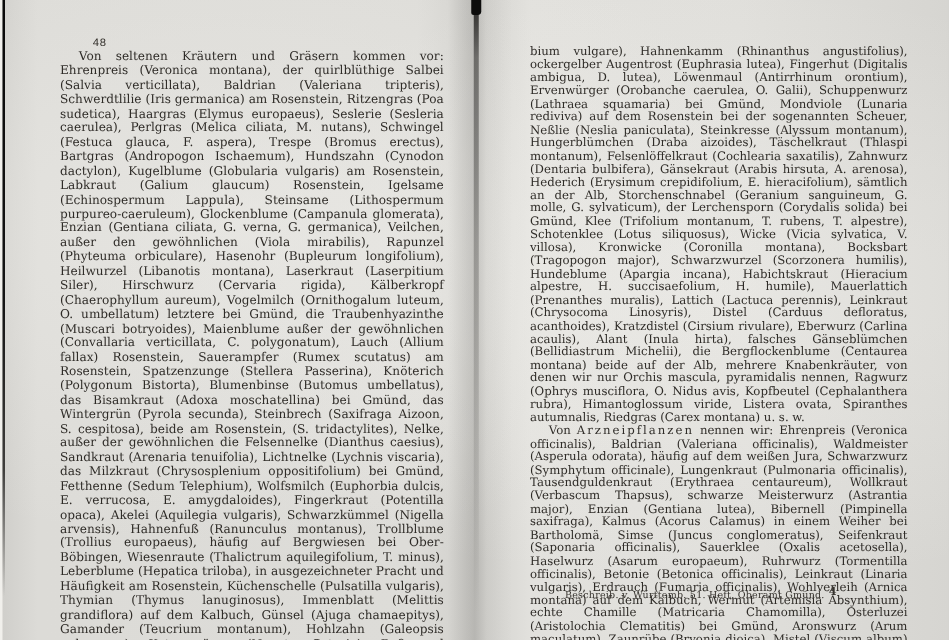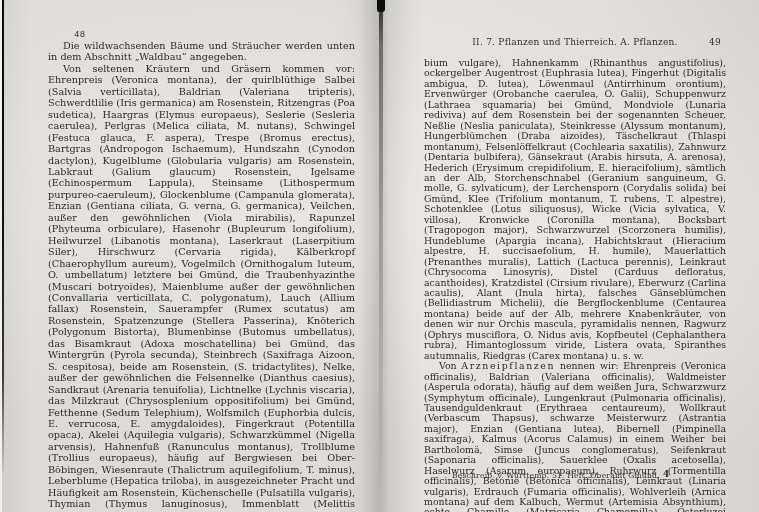--- a/index.html
+++ b/index.html
@@ -56,30 +56,25 @@
   <div class="edge-left"></div>
   <div class="gutter-soft"></div>
   <div class="gutter"></div>
   <div class="gutter-mark"></div>
 
   <section class="page page-left">
     <header class="pghead">
       <span class="pgnum-left">48</span>
     </header>
     <div class="body">
-      <p class="indent">Die wildwachsenden Bäume und Sträucher werden unten in dem Abschnitt „Waldbau“ angegeben.</p>
       <p class="indent"><span>Von seltenen Kräutern und Gräsern kommen vor: </span><span>Ehrenpreis (Veronica montana), der quirlblüthige Salbei (Salvia verticillata), Baldrian (Valeriana tripteris), Schwerdtlilie (Iris germanica) am Rosenstein, Ritzengras (Poa sudetica), Haargras (Elymus europaeus), Seslerie (Sesleria caerulea), Perlgras (Melica ciliata, M. nutans), Schwingel (Festuca glauca, F. aspera), Trespe (Bromus erectus), Bartgras (Andropogon Ischaemum), Hundszahn (Cynodon dactylon), Kugelblume (Globularia vulgaris) am Rosenstein, Labkraut (Galium glaucum) Rosenstein, Igelsame (Echinospermum Lappula), Steinsame (Lithospermum purpureo-caeruleum), Glockenblume (Campanula glomerata), Enzian (Gentiana ciliata, G. verna, G. germanica), Veilchen, außer den gewöhnlichen (Viola mirabilis), Rapunzel (Phyteuma orbiculare), Hasenohr (Bupleurum longifolium), Heilwurzel (Libanotis montana), Laserkraut (Laserpitium Siler), Hirschwurz (Cervaria rigida), Kälberkropf (Chaerophyllum aureum), Vogelmilch (Ornithogalum luteum, O. umbellatum) letztere bei Gmünd, die Traubenhyazinthe (Muscari botryoides), Maienblume außer der gewöhnlichen (Convallaria verticillata, C. polygonatum), Lauch (Allium fallax) Rosenstein, Sauerampfer (Rumex scutatus) am Rosenstein, Spatzenzunge (Stellera Passerina), Knöterich (Polygonum Bistorta), Blumenbinse (Butomus umbellatus), das Bisamkraut (Adoxa moschatellina) bei Gmünd, das Wintergrün (Pyrola secunda), Steinbrech (Saxifraga Aizoon, S. cespitosa), beide am Rosenstein, (S. tridactylites), Nelke, außer der gewöhnlichen die Felsennelke (Dianthus caesius), Sandkraut (Arenaria tenuifolia), Lichtnelke (Lychnis viscaria), das Milzkraut (Chrysosplenium oppositifolium) bei Gmünd, Fetthenne (Sedum Telephium), Wolfsmilch (Euphorbia dulcis, E. verrucosa, E. amygdaloides), Fingerkraut (Potentilla opaca), Akelei (Aquilegia vulgaris), Schwarzkümmel (Nigella arvensis), Hahnenfuß (Ranunculus montanus), Trollblume (Trollius europaeus), häufig auf Bergwiesen bei Ober-Böbingen, Wiesenraute (Thalictrum aquilegifolium, T. minus), Leberblume (Hepatica triloba), in ausgezeichneter Pracht und Häufigkeit am Rosenstein, Küchenschelle (Pulsatilla vulgaris), Thymian (Thymus lanuginosus), Immenblatt (Melittis grandiflora) auf dem Kalbuch, Günsel (Ajuga chamaepitys), Gamander (Teucrium montanum), Hohlzahn (Galeopsis pubescens), Katzenmünze (Nepeta Cataria), Roßnessel (Stachys alpina, St. arvensis, St. annua), Löwenschweif (Leonurus Cardiaca), Andorn (Marru-</span></p>
     </div>
   </section>
 
   <section class="page page-right">
-    <header class="pghead">
-      <span class="runtitle">II. 7. Pflanzen und Thierreich. A. Pflanzen.</span>
-      <span class="pgnum-right">49</span>
-    </header>
     <div class="body">
       <p class="noindent">bium vulgare), Hahnenkamm (Rhinanthus angustifolius), ockergelber Augentrost (Euphrasia lutea), Fingerhut (Digitalis ambigua, D. lutea), Löwenmaul (Antirrhinum orontium), Ervenwürger (Orobanche caerulea, O. Galii), Schuppenwurz (Lathraea squamaria) bei Gmünd, Mondviole (Lunaria rediviva) auf dem Rosenstein bei der sogenannten Scheuer, Neßlie (Neslia paniculata), Steinkresse (Alyssum montanum), Hungerblümchen (Draba aizoides), Täschelkraut (Thlaspi montanum), Felsenlöffelkraut (Cochlearia saxatilis), Zahnwurz (Dentaria bulbifera), Gänsekraut (Arabis hirsuta, A. arenosa), Hederich (Erysimum crepidifolium, E. hieracifolium), sämtlich an der Alb, Storchenschnabel (Geranium sanguineum, G. molle, G. sylvaticum), der Lerchensporn (Corydalis solida) bei Gmünd, Klee (Trifolium montanum, T. rubens, T. alpestre), Schotenklee (Lotus siliquosus), Wicke (Vicia sylvatica, V. villosa), Kronwicke (Coronilla montana), Bocksbart (Tragopogon major), Schwarzwurzel (Scorzonera humilis), Hundeblume (Apargia incana), Habichtskraut (Hieracium alpestre, H. succisaefolium, H. humile), Mauerlattich (Prenanthes muralis), Lattich (Lactuca perennis), Leinkraut (Chrysocoma Linosyris), Distel (Carduus defloratus, acanthoides), Kratzdistel (Cirsium rivulare), Eberwurz (Carlina acaulis), Alant (Inula hirta), falsches Gänseblümchen (Bellidiastrum Michelii), die Bergflockenblume (Centaurea montana) beide auf der Alb, mehrere Knabenkräuter, von denen wir nur Orchis mascula, pyramidalis nennen, Ragwurz (Ophrys musciflora, O. Nidus avis, Kopfbeutel (Cephalanthera rubra), Himantoglossum viride, Listera ovata, Spiranthes autumnalis, Riedgras (Carex montana) u. s. w.</p>
       <p class="indent"><span>Von </span><span class="sperr">Arzneipflanzen</span><span> nennen wir: Ehrenpreis (Veronica officinalis), Baldrian (Valeriana officinalis), Waldmeister (Asperula odorata), häufig auf dem weißen Jura, Schwarzwurz (Symphytum officinale), Lungenkraut (Pulmonaria officinalis), Tausendguldenkraut (Erythraea centaureum), Wollkraut (Verbascum Thapsus), schwarze Meisterwurz (Astrantia major), Enzian (Gentiana lutea), Bibernell (Pimpinella saxifraga), Kalmus (Acorus Calamus) in einem Weiher bei Bartholomä, Simse (Juncus conglomeratus), Seifenkraut (Saponaria officinalis), Sauerklee (Oxalis acetosella), Haselwurz (Asarum europaeum), Ruhrwurz (Tormentilla officinalis), Betonie (Betonica officinalis), Leinkraut (Linaria vulgaris), Erdrauch (Fumaria officinalis), Wohlverleih (Arnica montana) auf dem Kalbuch, Wermut (Artemisia Absynthium), echte Chamille (Matricaria Chamomilla), Osterluzei (Aristolochia Clematitis) bei Gmünd, Aronswurz (Arum maculatum), Zaunrübe (Bryonia dioica), Mistel (Viscum album) u. s. w.</span></p>
 
     </div>
     <footer class="pgfoot">
       <span class="sig">Beschreib. v. Württemb. 51. Heft. Oberamt Gmünd.</span>
       <span class="sheet">4</span>
     </footer>
   </section>

